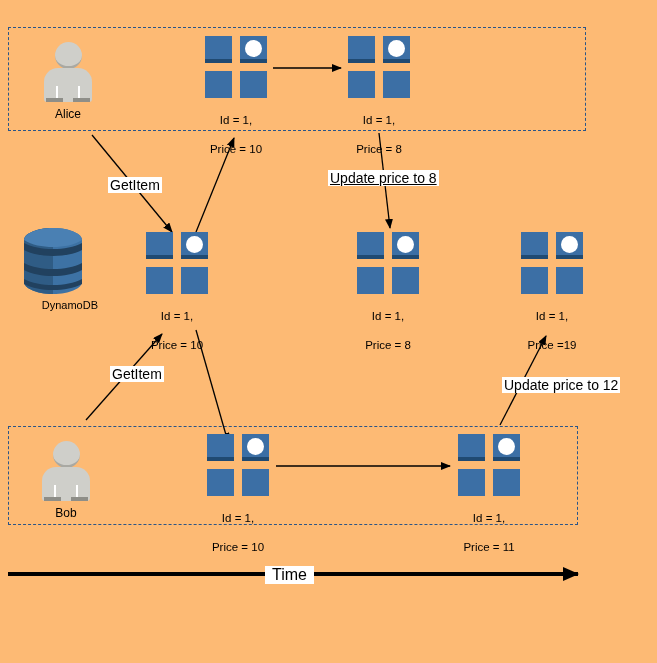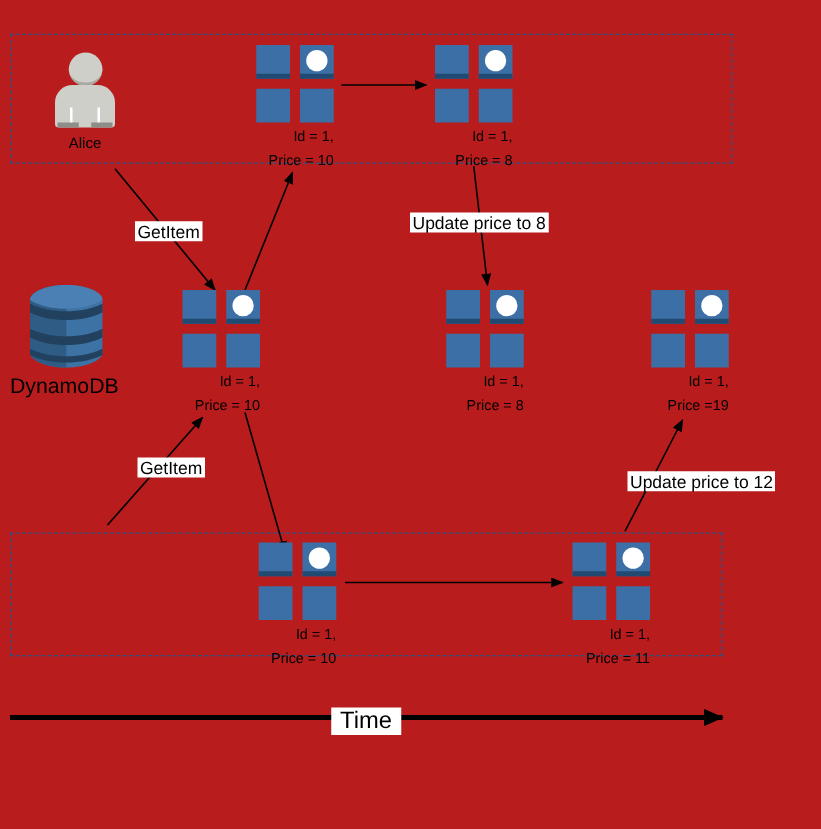--- a/index.html
+++ b/index.html
@@ -8,21 +8,21 @@
     background: #ffffff;
   }
   body {
     font-family: "Liberation Sans", sans-serif;
     color: #000000;
   }
   #canvas {
     position: relative;
     width: 657px;
     height: 663px;
-    background: #b91c1c;
+    background: #fdba74;
     overflow: hidden;
   }
   .svg-layer {
     position: absolute;
     left: 0;
     top: 0;
     width: 657px;
     height: 663px;
     pointer-events: none;
   }
@@ -56,23 +56,23 @@
     left: 40px;
     top: 4px;
     width: 17px;
     height: 17px;
     border-radius: 50%;
     background: #ffffff;
   }
   .item-caption {
     font-size: 11.5px;
     line-height: 13px;
-    margin-top: 6px;
+    margin-top: 16px;
     white-space: nowrap;
-    text-align: right;
+    text-align: center;
   }
   
   .actor-node {
     width: 64px;
     text-align: center;
   }
   .actor-art {
     position: relative;
     width: 52px;
     height: 62px;
@@ -126,42 +126,42 @@
     width: 90px;
     text-align: center;
   }
   .db-art {
     position: relative;
     width: 70px;
     height: 70px;
     margin: 0 auto;
   }
   .db-label {
-    font-size: 17px;
+    font-size: 11px;
     margin-top: 3px;
-    text-align: left;
+    text-align: right;
   }
   
   .lane {
     position: absolute;
     border: 1.6px dashed #2a5588;
     box-sizing: border-box;
     background: transparent;
   }
   
   .edge-label {
     position: absolute;
     font-size: 14px;
     white-space: nowrap;
     background: #ffffff;
     padding: 0 2px;
   }
   .time-label {
     position: absolute;
-    font-size: 19px;
+    font-size: 16px;
     background: #ffffff;
     padding: 0 7px;
     white-space: nowrap;
   }
 </style>
 </head>
 <body>
 
 <div id="canvas">
 
@@ -277,20 +277,31 @@
       <div class="q tl"></div>
         <div class="q tr"></div>
       <div class="q bl"></div>
         <div class="q br"></div>
       <div class="dot"></div>
     </div>
     <div class="item-caption">Id = 1,</div>
     <div class="item-caption">Price =19</div>
   </div>
 
+  <div class="node actor-node" style="left:34px; top:441px;">
+    <div class="actor-art">
+      <div class="actor-head"></div>
+      <div class="actor-body"></div>
+      <div class="actor-notch l"></div>
+      <div class="actor-notch r"></div>
+      <div class="actor-foot-l"></div>
+      <div class="actor-foot-r"></div>
+    </div>
+    <div class="actor-label">Bob</div>
+  </div>
 
   <div class="node item-node" style="left:207px; top:434px;">
     <div class="tile">
       <div class="q tl"></div>
         <div class="q tr"></div>
       <div class="q bl"></div>
         <div class="q br"></div>
       <div class="dot"></div>
     </div>
     <div class="item-caption">Id = 1,</div>
@@ -304,21 +315,21 @@
       <div class="q bl"></div>
         <div class="q br"></div>
       <div class="dot"></div>
     </div>
     <div class="item-caption">Id = 1,</div>
     <div class="item-caption">Price = 11</div>
   </div>
 
   <div class="edge-label" style="left:108px; top:177px;">GetItem</div>
 
-  <div class="edge-label" style="left:328px; top:170px;">Update price to 8</div>
+  <div class="edge-label" style="left:328px; top:170px;text-decoration:underline;">Update price to 8</div>
 
   <div class="edge-label" style="left:110px; top:366px;">GetItem</div>
 
   <div class="edge-label" style="left:474px; top:377px;margin-left:28px;">Update price to 12</div>
 
   <div class="time-label" style="left:265px; top:566px;">Time</div>
 
 </div>
 
 </body></html>

